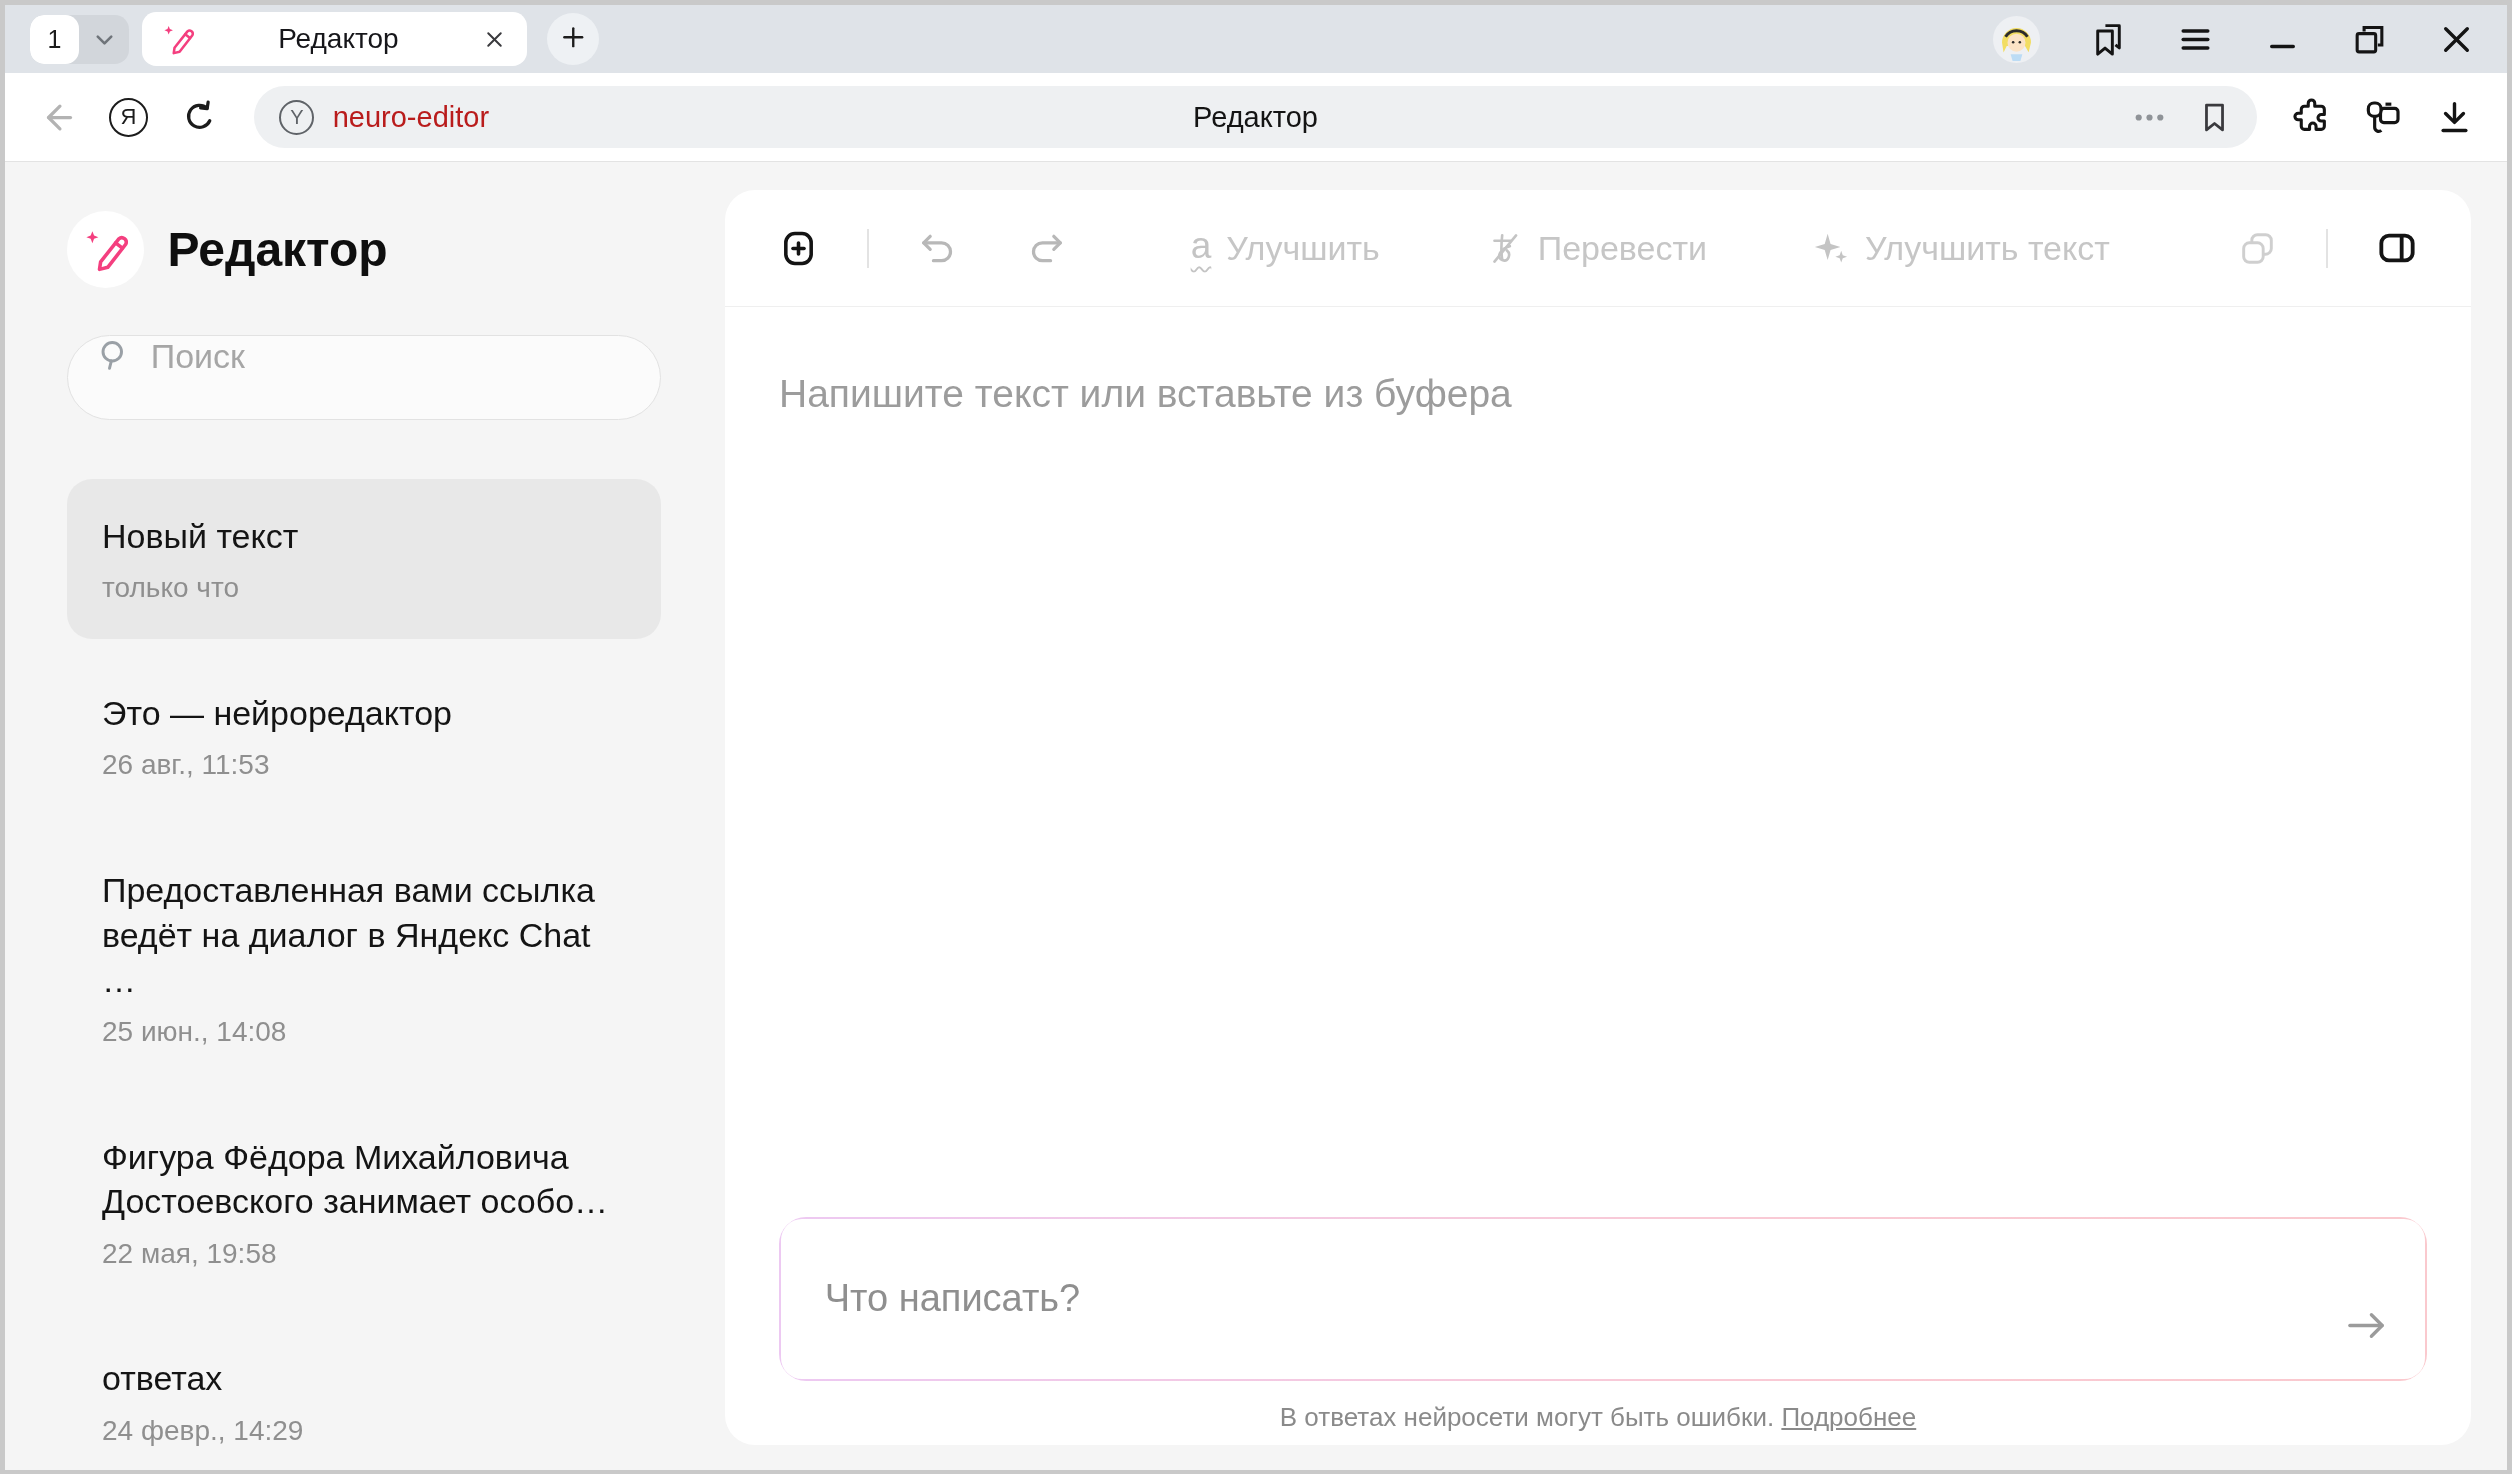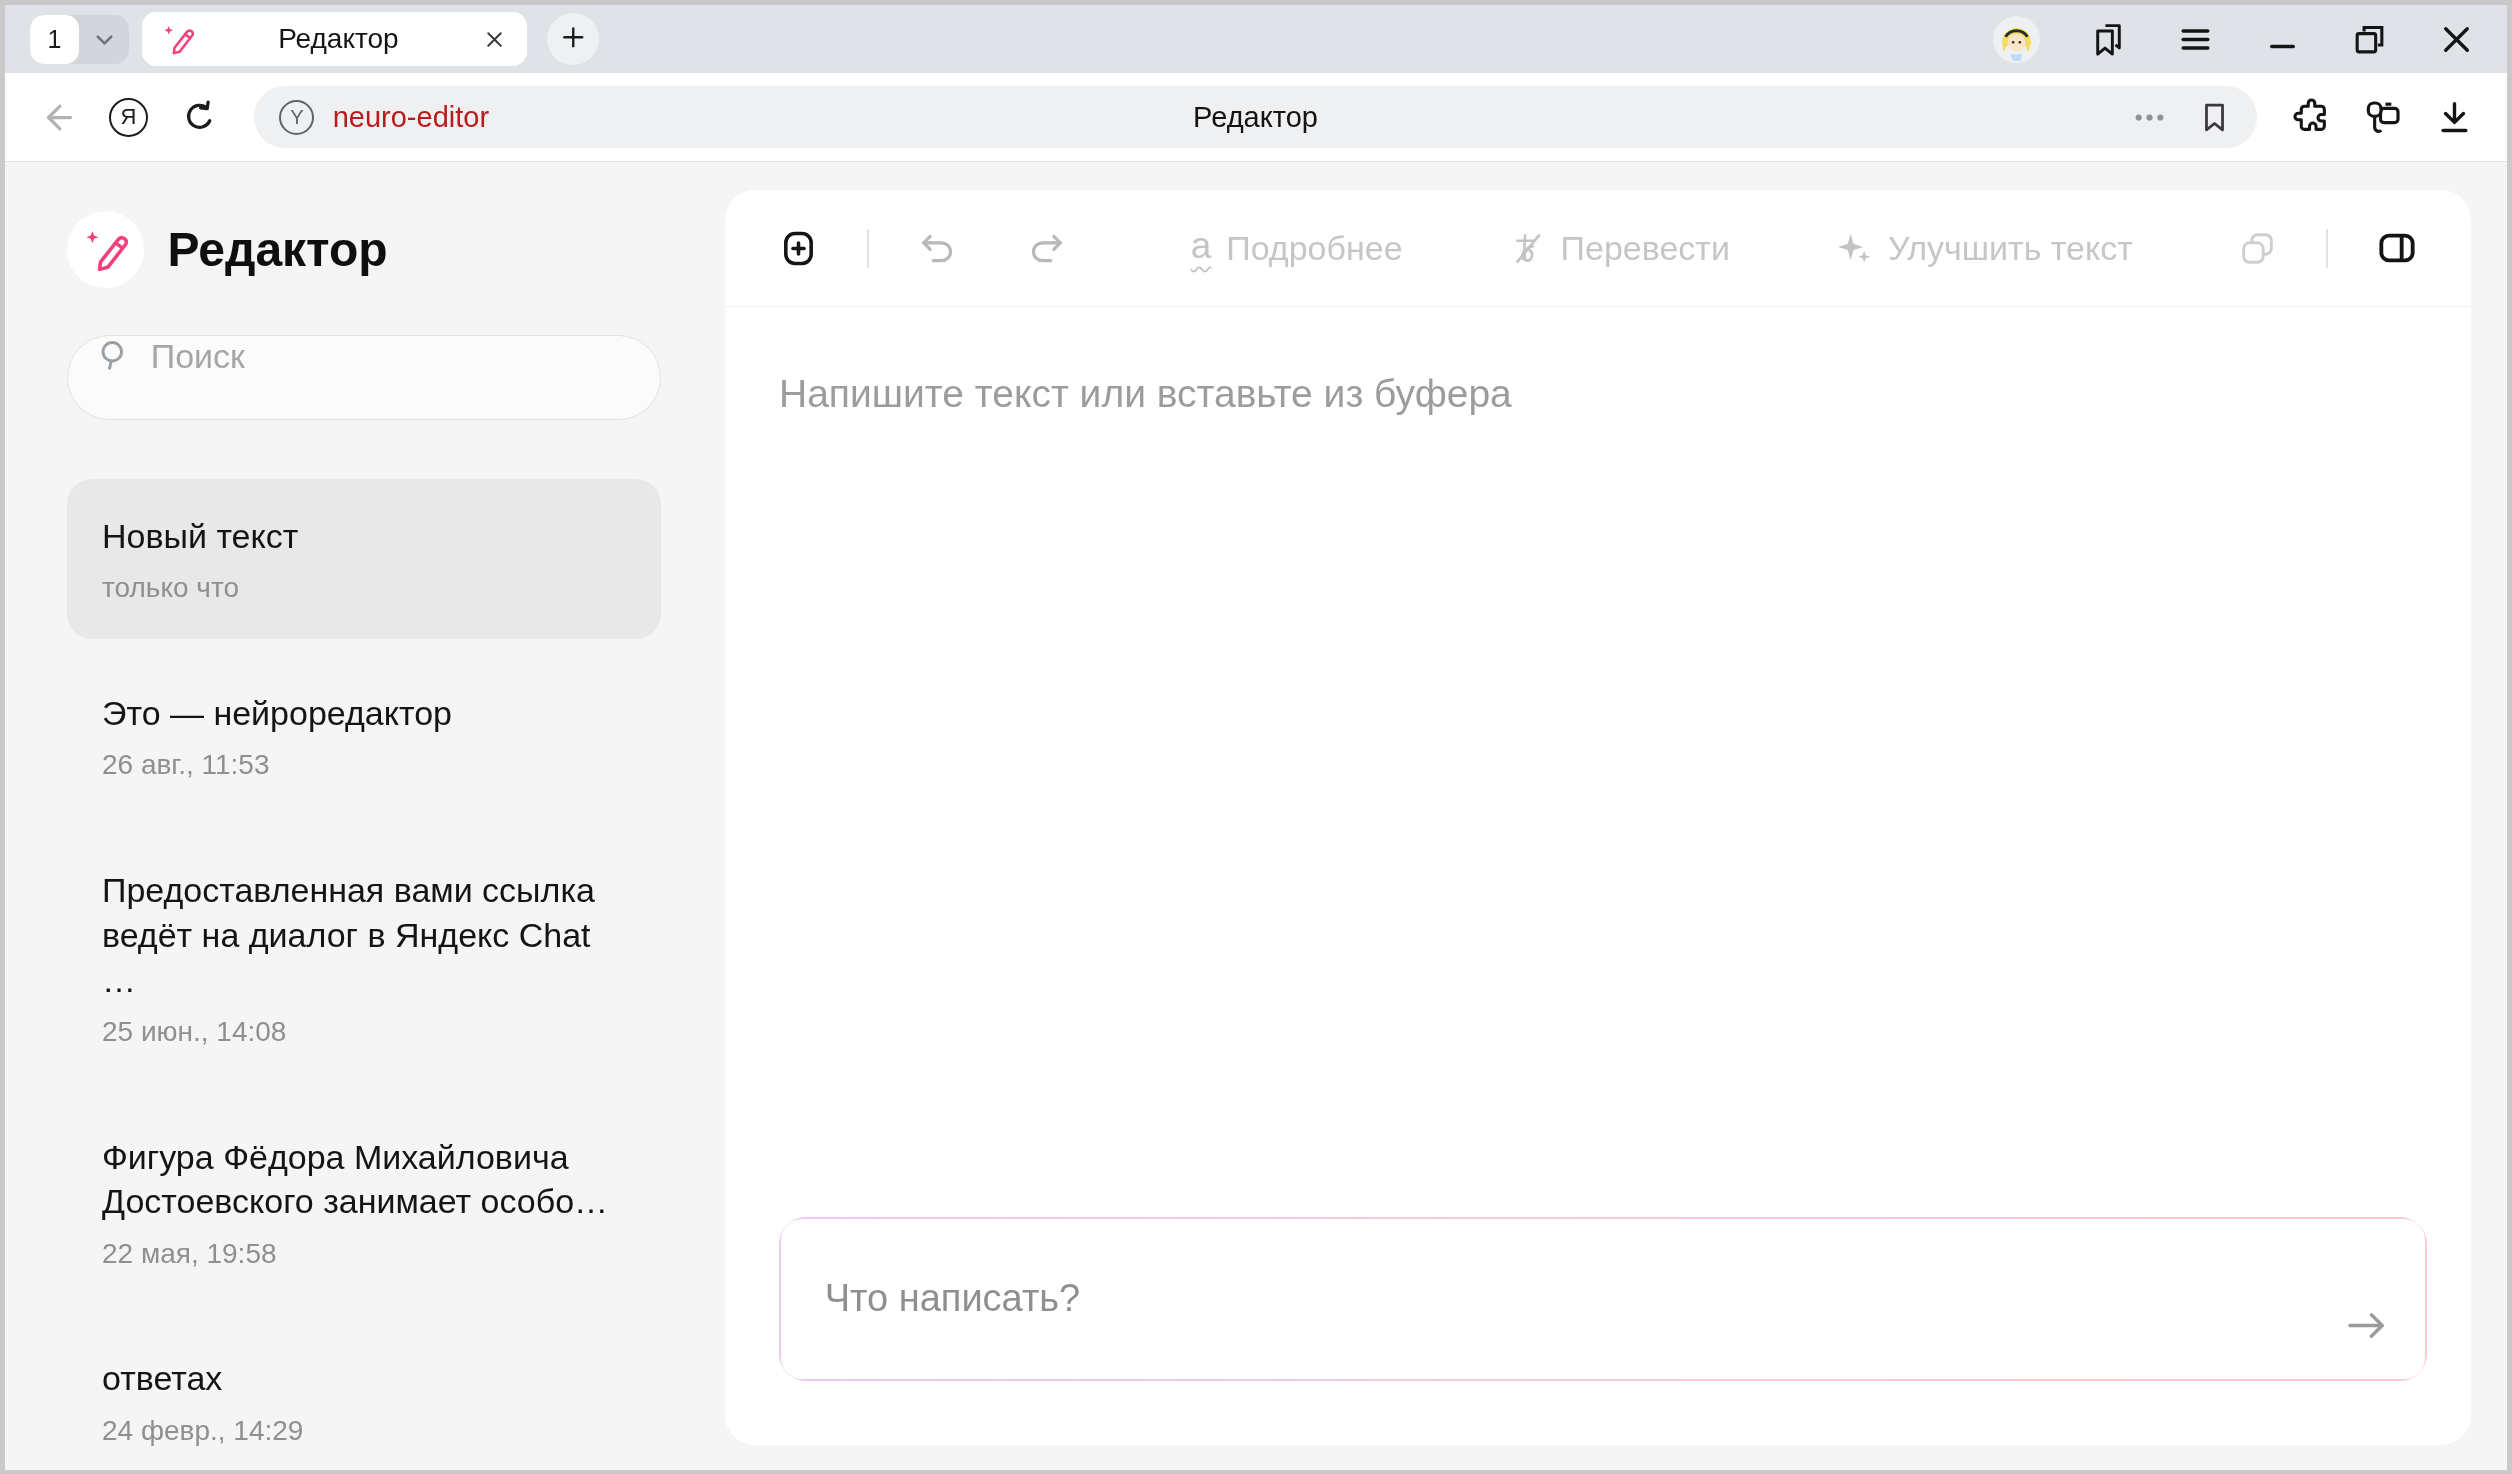--- a/index.html
+++ b/index.html
@@ -308,21 +308,21 @@
           <svg width="39" height="39" viewBox="0 0 24 24">
               <g fill="none" stroke="#b8b8b8" stroke-width="2" stroke-linecap="round" stroke-linejoin="round" transform="scale(-1,1) translate(-24,0)">
                 <path d="M7.5 4.5 3.5 8.5 7.5 12.5"></path>
                 <path d="M3.5 8.5 H14.5 a5.5 5.5 0 0 1 0 11 H9.5"></path>
               </g>
             </svg>
         </button>
 
         <button class="tool-group" style="margin-left:119px;">
           <span class="fix-a">а</span>
-          <span>Подробнее</span>
+          <span>Улучшить</span>
         </button>
 
         <button class="tool-group" style="margin-left:94px;">
           <span class="iconbtn">
             <svg width="37" height="37" viewBox="0 0 24 24">
                 <g fill="none" stroke="#c4c4c4" stroke-width="1.7" stroke-linecap="round">
                   <path d="M5.5 7 H16"></path>
                   <path d="M10.5 3.5 C10 8 9.5 13 10.5 19"></path>
                   <path d="M15.5 10.5 C 9 12 6.5 18 10.5 19.5 C 14.5 21 16.5 15.5 13.5 13.2"></path>
                   <path d="M19.5 3.5 L5.5 20.5"></path>
@@ -374,17 +374,21 @@
             <svg width="47" height="47" viewBox="0 0 24 24">
                 <g fill="none" stroke="#9b9b9b" stroke-width="1.7" stroke-linecap="round" stroke-linejoin="round">
                   <line x1="3.5" y1="12" x2="20" y2="12"></line>
                   <path d="M14.5 6.5 L20 12 l-5.5 5.5"></path>
                 </g>
               </svg>
           </button>
         </div>
       </div>
 
+      <div class="disclaimer">
+        <span>В ответах нейросети могут быть ошибки.</span>
+        <a href="#">Подробнее</a>
+      </div>
     </div>
 
   </div>
 </div>
 
 
 </body></html>

